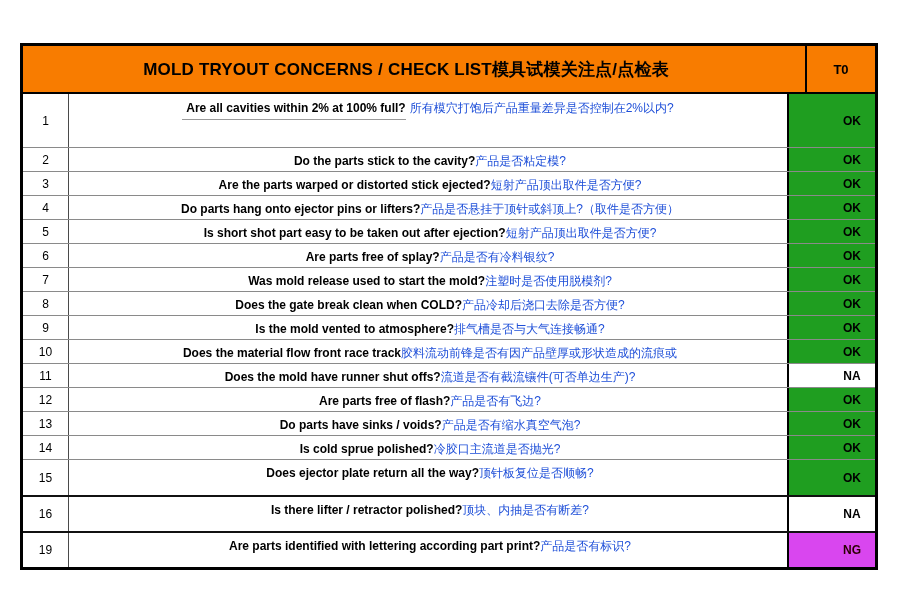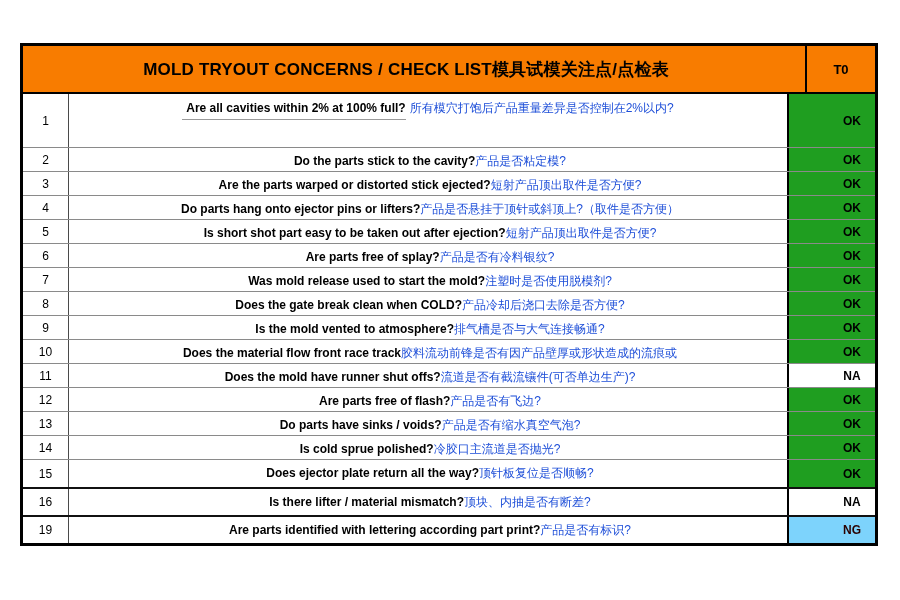--- a/index.html
+++ b/index.html
@@ -22,21 +22,21 @@
   .hdr .t0-cell {
     display:flex; align-items:center; justify-content:center;
     border-left:2px solid #000; font-weight:bold; font-size:13px; color:#000;margin-left:16px;
   }
   
   .row {
     display:grid; grid-template-columns:46px 1fr 86px;
     height:24px; border-top:1px solid #8a8a8a; background:#fff;
   }
   .row.double { height:53px; }
-  .row.tall   { height:28px; }
+  .row.tall   { height:36px; }
   .row.thick-top { border-top:2px solid #111; }
   .row:first-of-type { border-top:none; }
   .num-cell {
     display:flex; align-items:center; justify-content:center;
     font-size:12px; color:#000; border-right:1px solid #4a4a4a;
   }
   .desc-cell {
     border-right:2px solid #000; overflow:hidden;
     display:flex; flex-direction:row; justify-content:center;
   }
@@ -180,26 +180,26 @@
     <div class="num-cell">15</div>
     <div class="desc-cell">
           <span class="desc-line"><span class="en">Does ejector plate return all the way?</span><span class="cn">顶针板复位是否顺畅?</span></span>
         </div>
     <div class="status-cell st-ok" style="background: rgb(31, 158, 32);">OK</div>
   </div>
 
   <div class="row tall thick-top">
     <div class="num-cell">16</div>
     <div class="desc-cell">
-          <span class="desc-line"><span class="en">Is there lifter / material mismatch?</span><span class="cn">顶块、内抽是否有断差?</span></span>
+          <span class="desc-line"><span class="en">Is there lifter / retractor polished?</span><span class="cn">顶块、内抽是否有断差?</span></span>
         </div>
     <div class="status-cell st-na" style="background: rgb(255, 255, 255);">NA</div>
   </div>
 
   <div class="row tall thick-top">
     <div class="num-cell">19</div>
     <div class="desc-cell">
           <span class="desc-line"><span class="en">Are parts identified with lettering according part print?</span><span class="cn">产品是否有标识?</span></span>
         </div>
-    <div class="status-cell st-ng" style="background: #7dd3fc;">NG</div>
+    <div class="status-cell st-ng" style="background: #d946ef;">NG</div>
   </div>
 </div>
 </div>
 
 </body></html>

